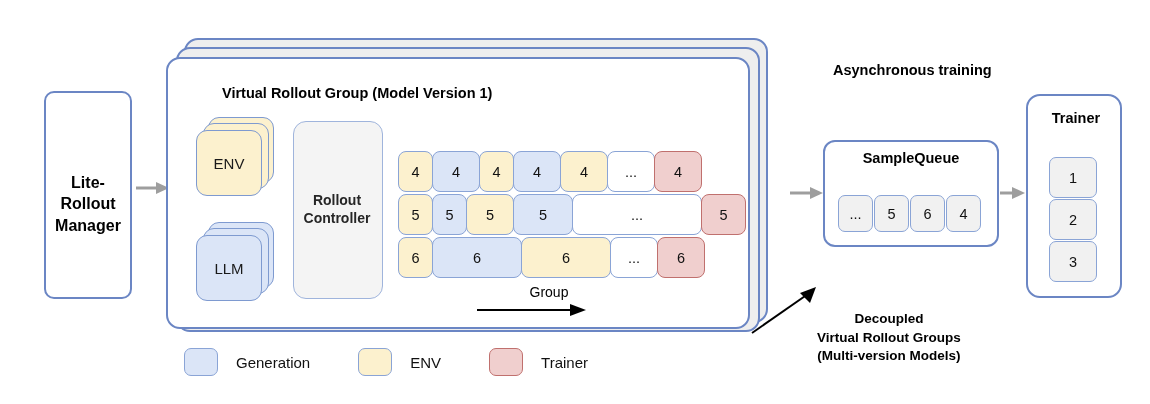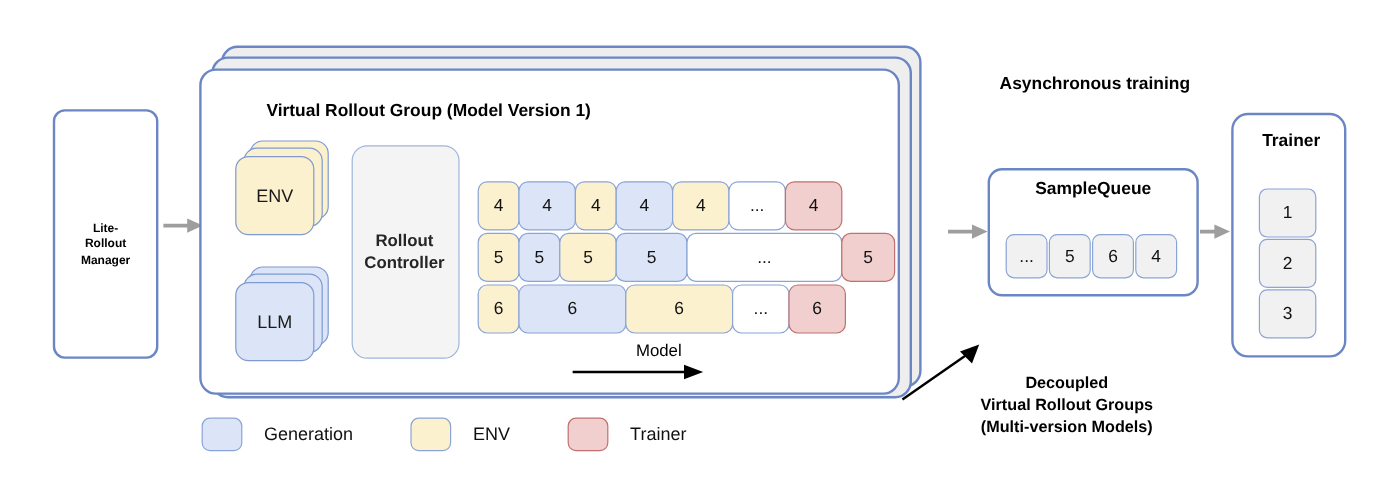--- a/index.html
+++ b/index.html
@@ -35,21 +35,21 @@
     white-space:pre-line;
   }
 
   
   #lrm{
     left:44px; top:91px; width:88px; height:208px;
     border-radius:10px;
   }
   #lrm-label{
     left:44px; top:91px; width:88px; height:226px;
-    font-size:10px; font-weight:bold; line-height:1.32;
+    font-size:16px; font-weight:bold; line-height:1.32;
   }
 
   
   .grp{
     border-radius:14px;
     border:2px solid #6b86c4;
   }
   #grp-back2{ left:184px; top:38px; width:584px; height:285px; background:#eeeeee; }
   #grp-back1{ left:176px; top:47px; width:584px; height:285px; background:#eeeeee; }
   #grp-front{ left:166px; top:57px; width:584px; height:272px; background:#ffffff; }
@@ -155,21 +155,21 @@
 
   
   #decoupled{
     left:789px; top:310px; width:200px; height:62px;
     font-size:13.5px; font-weight:bold; line-height:1.38;
     align-items:flex-start;
   }
   #decoupled-arrow{ left:750px; top:285px; }
 
   
-  #legend{ position:absolute; left:168px; top:348px; display:flex; align-items:center; }
+  #legend{ position:absolute; left:184px; top:348px; display:flex; align-items:center; }
   .lg-item{ display:flex; align-items:center; margin-right:48px; }
   .lg-sw{
     width:34px;height:28px;border-radius:7px;
     border:1.4px solid #8aa4d6; box-sizing:border-box;
   }
   .lg-sw.gen{ background:#dbe5f7; }
   .lg-sw.env{ background:#fcf1ce; }
   .lg-sw.fin{ background:#f0cfce; border-color:#c0706e; }
   .lg-tx{ margin-left:18px; font-size:15px; color:#111; }
 </style>
@@ -228,21 +228,21 @@
       </div>
       <div class="trow">
         <div class="blk env" style="left: 0px; width: 35px;">6</div>
         <div class="blk gen" style="left: 34px; width: 90px;">6</div>
         <div class="blk env" style="left: 123px; width: 90px;">6</div>
         <div class="blk ell" style="left: 212px; width: 48px;">...</div>
         <div class="blk fin" style="left: 259px; width: 48px;">6</div>
       </div>
     </div>
 
-  <div class="lbl" id="time-label">Model</div>
+  <div class="lbl" id="time-label">Group</div>
   <svg class="arrow" id="time-arrow" width="110" height="14">
     <line x1="0" y1="7" x2="96" y2="7" stroke="#000" stroke-width="2"></line>
     <polygon points="93,1 109,7 93,13" fill="#000"></polygon>
   </svg>
 
   <svg class="arrow" style="left:790px; top:183px;" width="34" height="20">
     <line x1="0" y1="10" x2="22" y2="10" stroke="#9e9e9e" stroke-width="3"></line>
     <polygon points="20,4 33,10 20,16" fill="#9e9e9e"></polygon>
   </svg>
 

